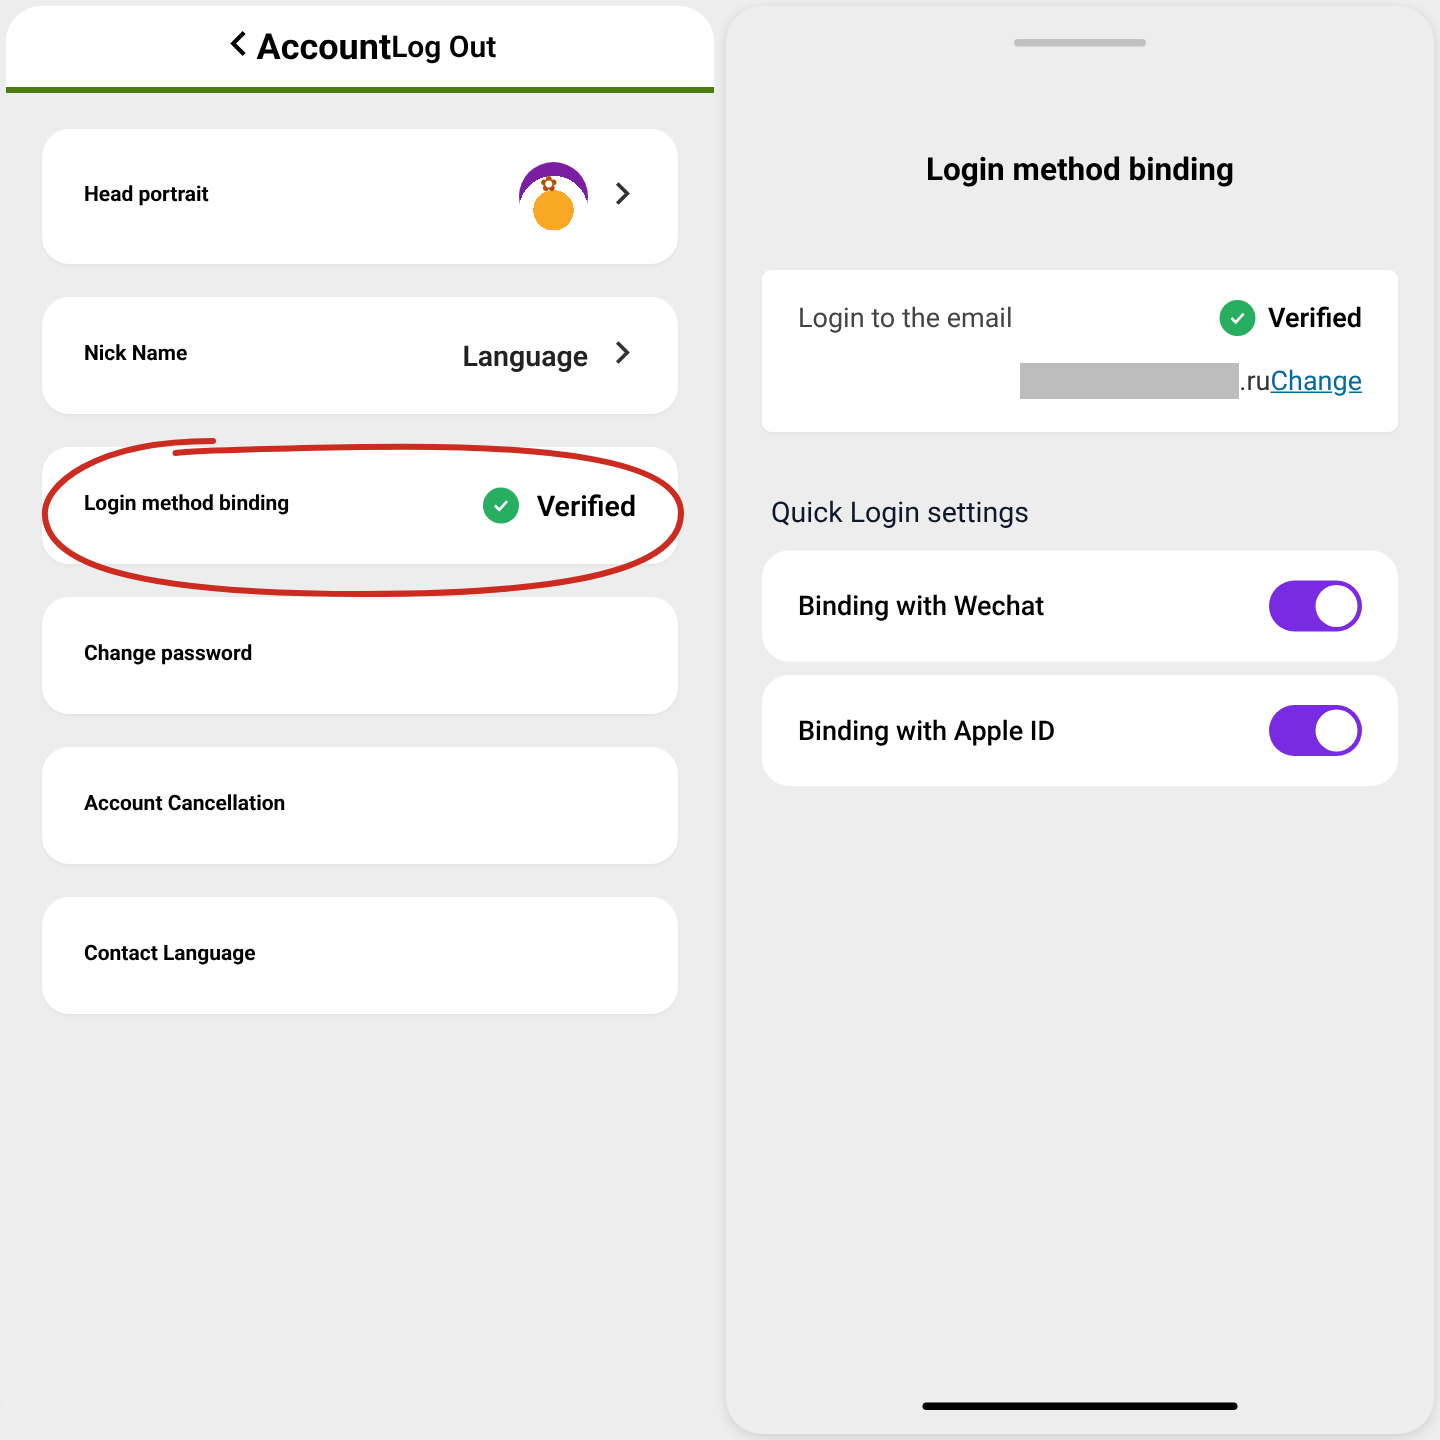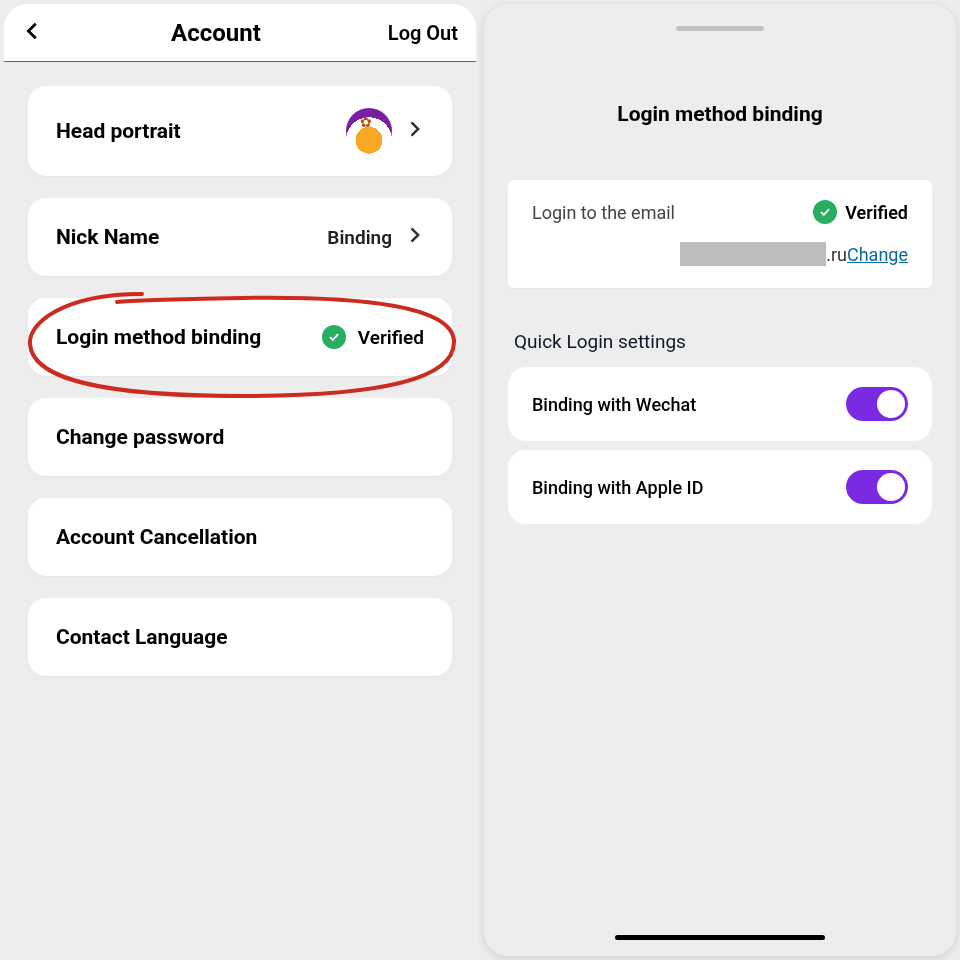--- a/index.html
+++ b/index.html
@@ -19,41 +19,41 @@
       background: #ededed;
       border-radius: 24px;
       overflow: hidden;
       position: relative;
     }
     .phone-left { background:#fff; }
     .phone-left .body { background:#ededed; height:calc(100% - 58px); padding:0 0 0 0;}
     .header-left {
       height:58px;
       background:#fff;
-      border-bottom:1px solid #4d7c0f;
+      border-bottom:4px solid #4d7c0f;
       display:flex;
       align-items:center;
-      justify-content:space-between;
+      justify-content:center;
       padding:0 18px;
     }
     .header-left .title { font-size:24px; font-weight:700;}
     .header-left .logout { font-size:20px; font-weight:600; }
     .back-chevron svg { width:22px; height:22px; stroke:#000; stroke-width:3; fill:none; }
     .list { padding:24px 24px 0 24px; display:flex; flex-direction:column; gap:22px;}
     .card {
       background:#fff;
       border-radius:18px;
       padding:22px 28px;
       display:flex;
       align-items:center;
       justify-content:space-between;
       box-shadow:0 1px 2px rgba(0,0,0,0.04);
       min-height:78px;
     }
-    .card .label { font-size:21px; font-weight:700; max-width:220px; line-height:1.25;}
+    .card .label { font-size:14px; font-weight:700; max-width:220px; line-height:1.25;}
     .card .right { display:flex; align-items:center; gap:12px;}
     .card .value { font-size:19px; font-weight:600; color:#222;}
     .chevron-right svg { width:20px; height:20px; stroke:#333; stroke-width:3; fill:none;}
     .avatar {
       width:46px; height:46px; border-radius:50%;
       background:radial-gradient(circle at 50% 70%, #f9a825 0 34%, #fff 34% 58%, #7b1fa2 58% 100%);
       position:relative;
     }
     .avatar::after{ content:"✿"; position:absolute; left:14px; top:6px; font-size:14px; color:#b84f00;}
     .verified { display:flex; align-items:center; gap:8px;}
@@ -138,21 +138,21 @@
             <svg viewBox="0 0 24 24">
                 <polyline points="9 4 17 12 9 20"></polyline>
               </svg>
           </span>
         </span>
       </div>
 
       <div class="card">
         <span class="label">Nick Name</span>
         <span class="right">
-          <span class="value">Binding</span>
+          <span class="value">Language</span>
           <span class="chevron-right">
             <svg viewBox="0 0 24 24">
                 <polyline points="9 4 17 12 9 20"></polyline>
               </svg>
           </span>
         </span>
       </div>
 
       <div class="card">
         <span class="label">Login method binding</span>

